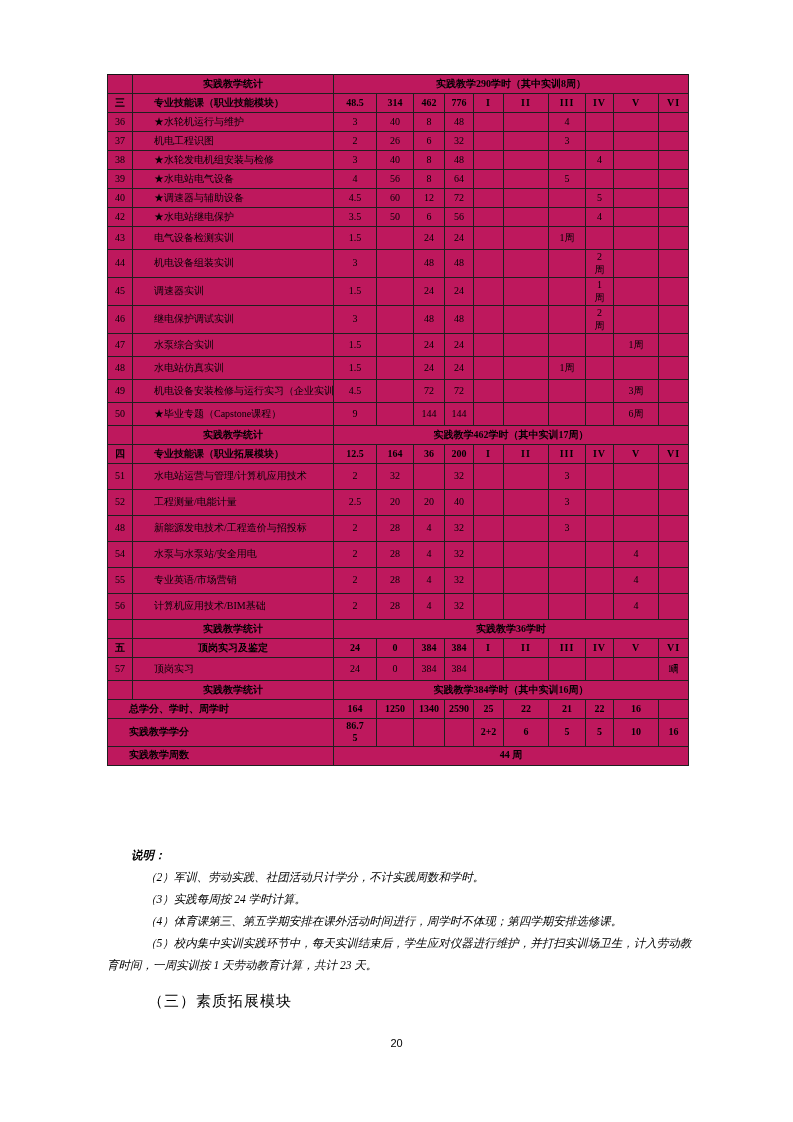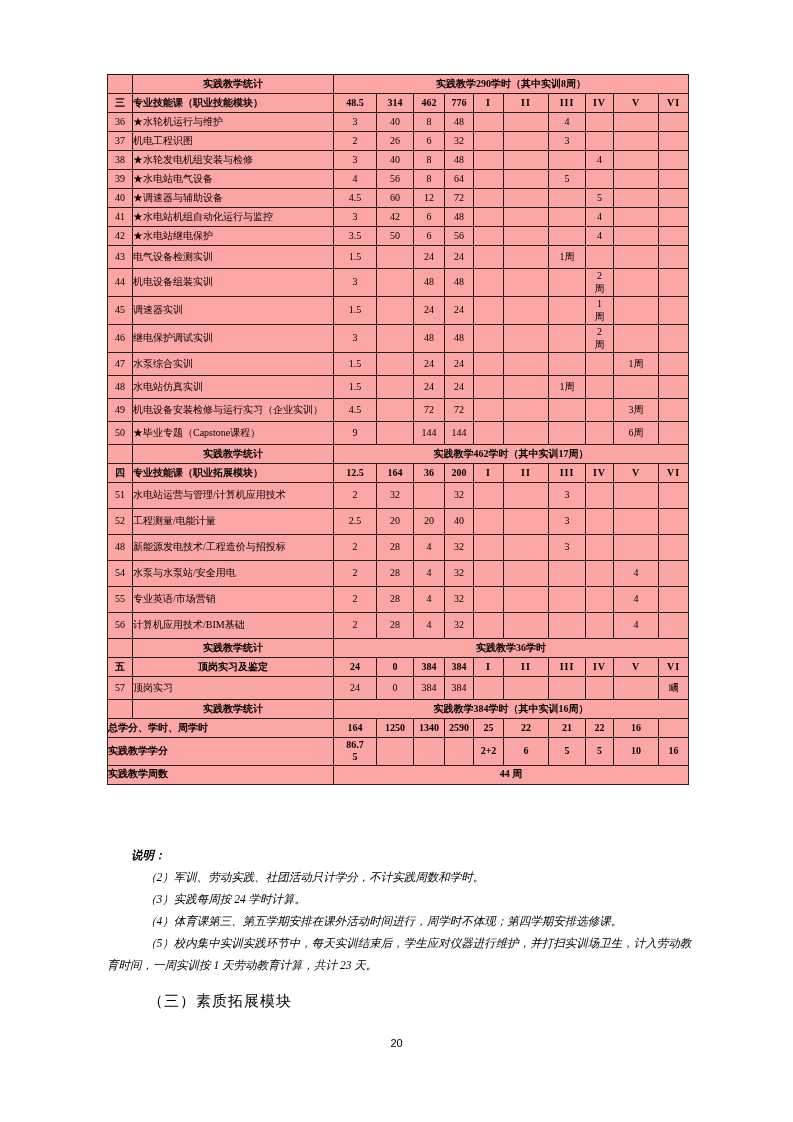--- a/index.html
+++ b/index.html
@@ -12,37 +12,37 @@
     font-family: "Liberation Serif", "DejaVu Serif", serif;
     color: #000;
     overflow: hidden;
   }
   table.main-table {
     position: absolute; left: 107px; top: 74px;
     border-collapse: collapse;
     table-layout: fixed;
     width: 581px;
     border: 1.5px solid #1a1a1a;
-    background: #fca5a5;
+    background: #be185d;
   }
   td {
     border: 1px solid #1f1f1f;
     font-size: 10px;
     line-height: 1.25;
     text-align: center;
     vertical-align: middle;
     padding: 1px 2px;
     height: 19px;
     overflow: hidden;
   }
   tr.sep > td { border-top: 1.8px solid #141414; }
   tr.h24 > td { height: 23px; }
   tr.h26 > td { height: 26px; }
   .bold { font-weight: bold; }
-  td.name-left { text-align: left; padding-left: 0; white-space: nowrap; }
+  td.name-left { text-align: left; padding-left: 21px; white-space: nowrap; }
   td.small-num { font-size: 10px; margin-left: 44px; }
   .squeeze {
     display: inline-block;
     transform: scaleX(0.52);
     transform-origin: center;
     white-space: nowrap;
     letter-spacing: -0.5px;
     font-weight: bold;
   }
   .break-credit { display: inline-block; width: 22px; word-break: break-all; line-height: 1.2; }
@@ -167,34 +167,20 @@
           <td>12</td>
           <td>72</td>
           <td></td>
           <td></td>
           <td></td>
           <td>5</td>
           <td></td>
           <td></td>
         </tr>
         <tr>
-          <td>41</td>
-          <td class="name-left">★水电站机组自动化运行与监控</td>
-          <td>3</td>
-          <td>42</td>
-          <td>6</td>
-          <td>48</td>
-          <td></td>
-          <td></td>
-          <td></td>
-          <td>4</td>
-          <td></td>
-          <td></td>
-        </tr>
-        <tr>
           <td>42</td>
           <td class="name-left">★水电站继电保护</td>
           <td>3.5</td>
           <td>50</td>
           <td>6</td>
           <td>56</td>
           <td></td>
           <td></td>
           <td></td>
           <td>4</td>

